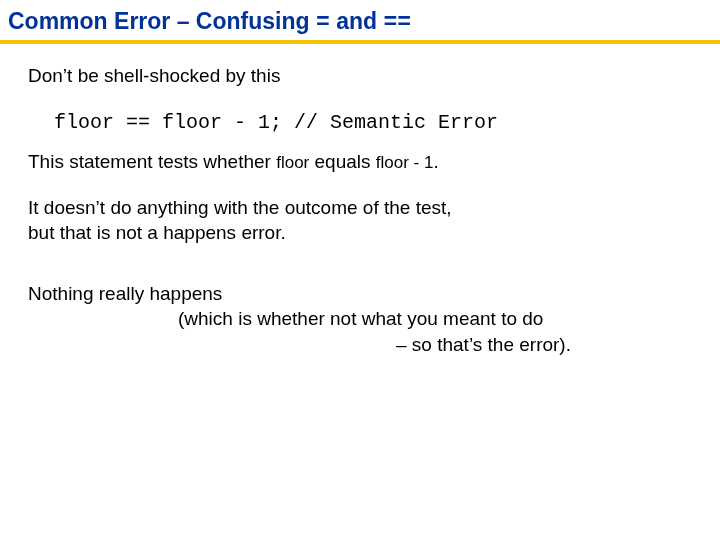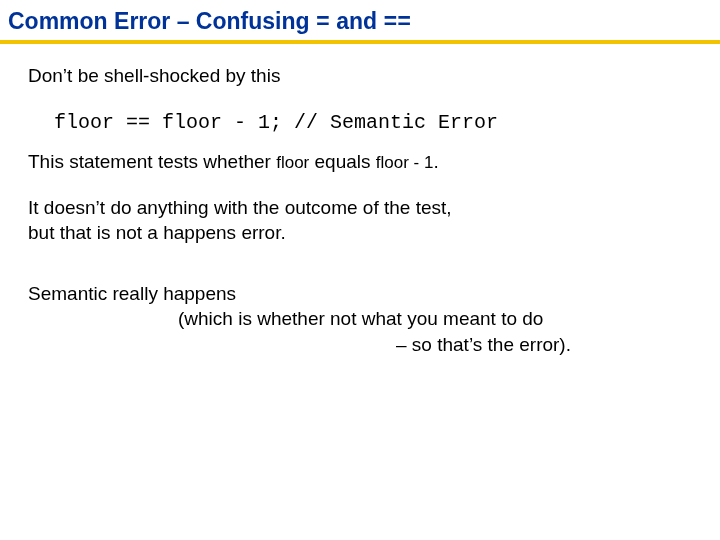--- a/index.html
+++ b/index.html
@@ -76,18 +76,18 @@
   <div class="para2">
     <span>This statement tests whether </span><span class="mono">floor</span><span> equals </span><span class="mono">floor - 1</span><span>.</span>
   </div>
 
   <div class="para3">
     <span>It doesn’t do anything with the outcome of the test,</span><br>
     <span>but that is not a happens error.</span>
   </div>
 
   <div class="para4">
-    <span>Semantic really happens</span><br>
+    <span>Nothing really happens</span><br>
     <span class="indent1">(which is whether not what you meant to do</span><br>
     <span class="indent2">– so that’s the error).</span>
   </div>
 
 </div>
 
 </body></html>

